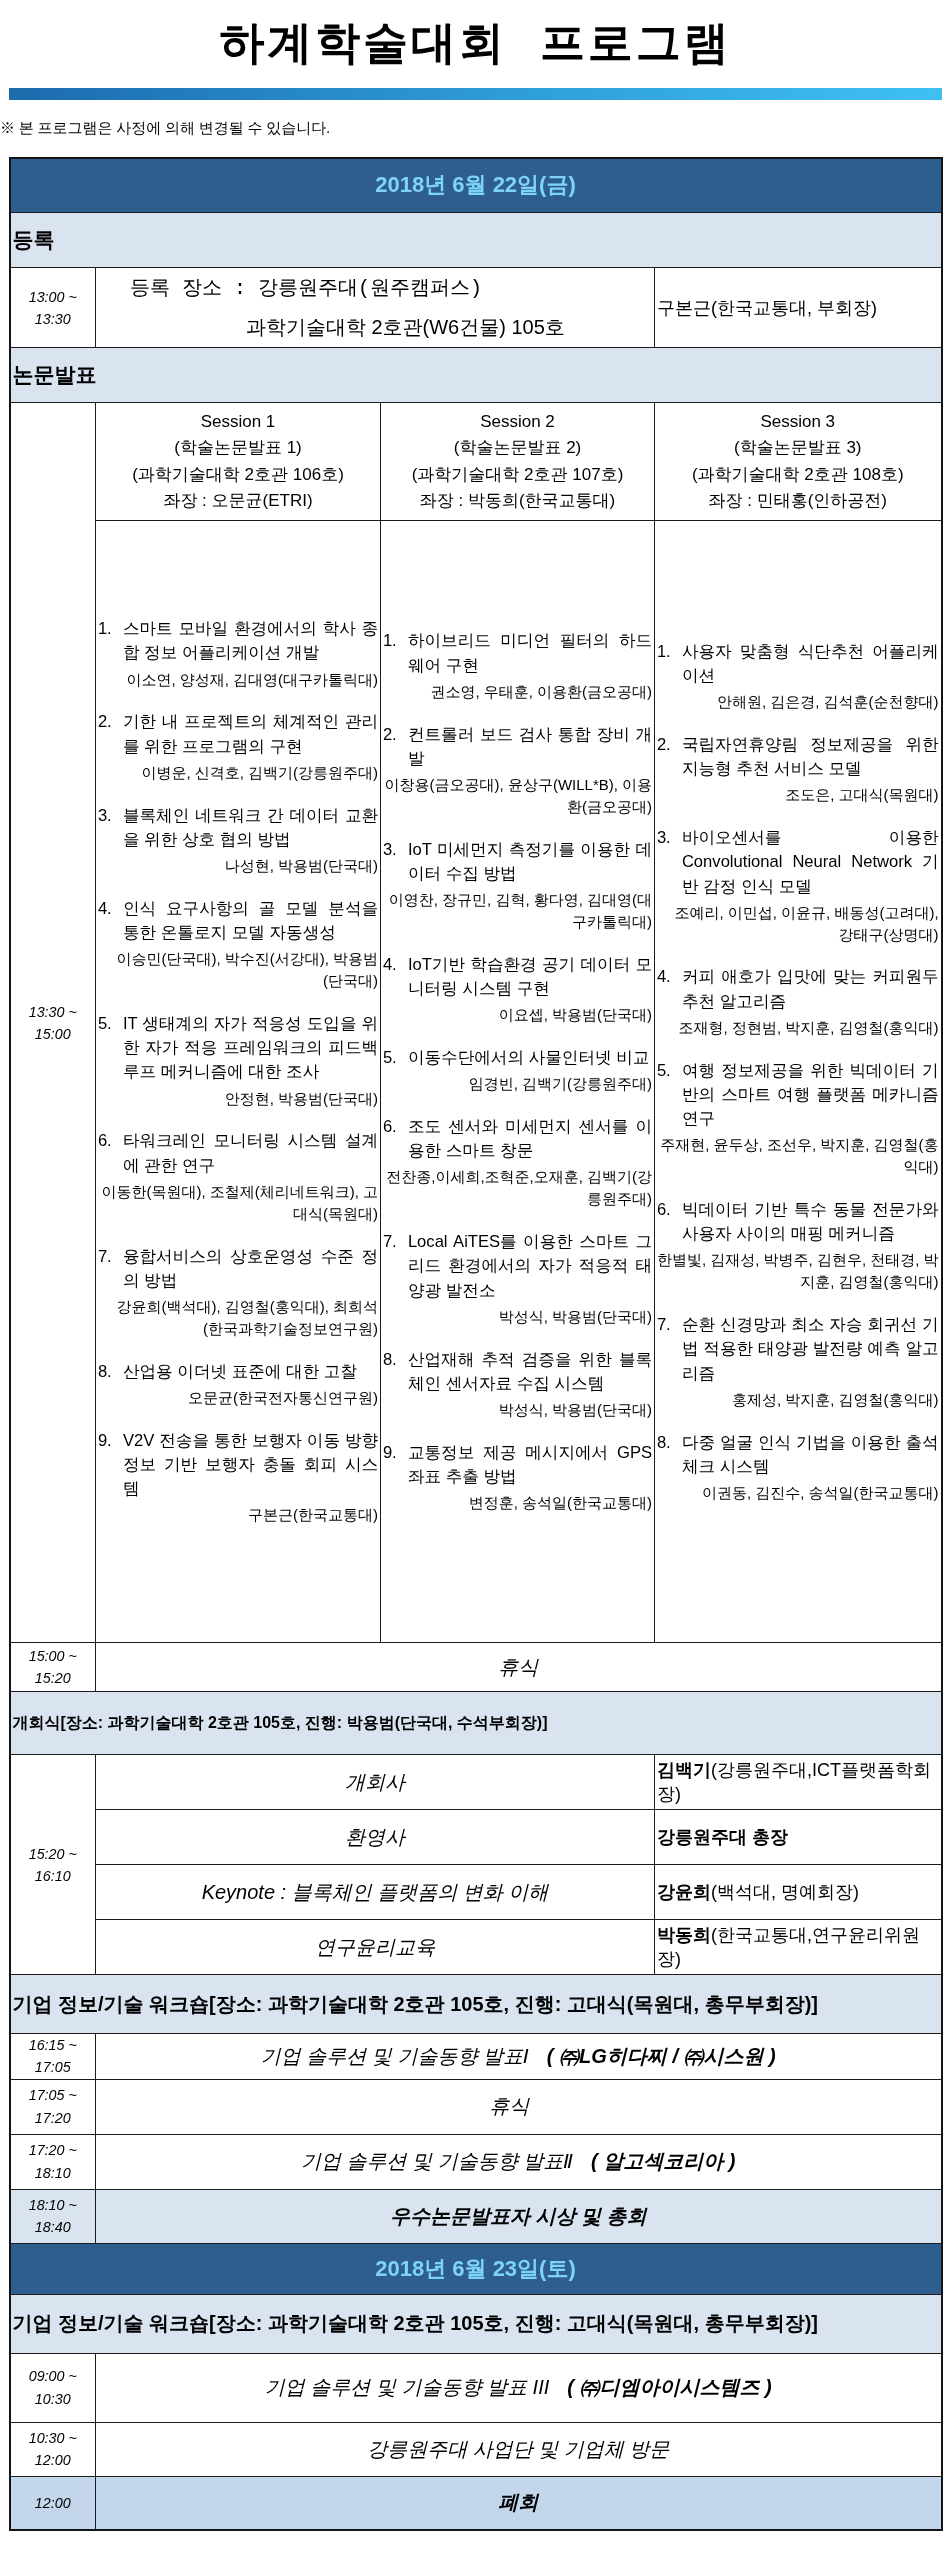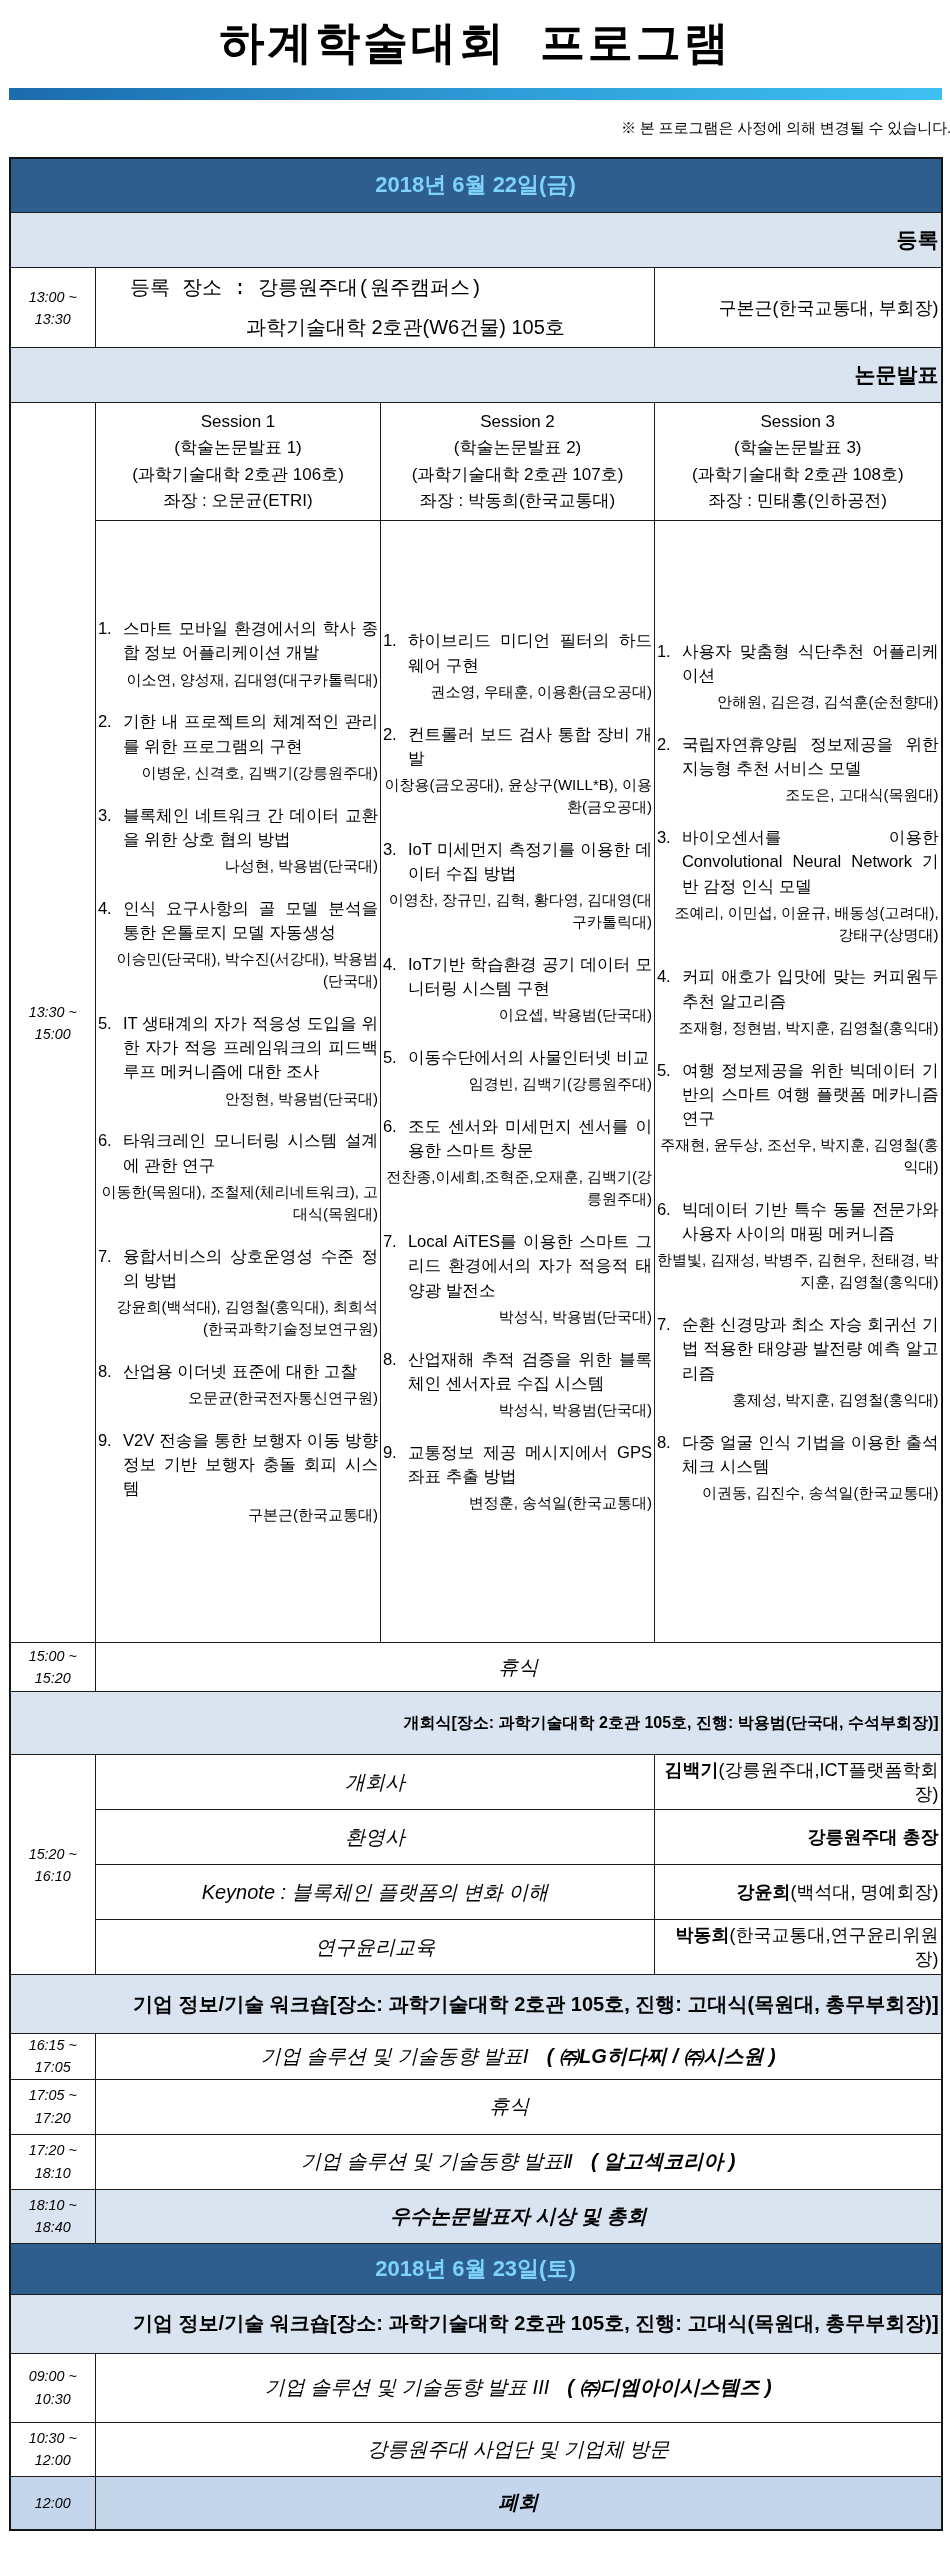--- a/index.html
+++ b/index.html
@@ -13,42 +13,42 @@
     text-align:center;
     font-family:"Liberation Serif","DejaVu Serif",serif;
     font-size:45px; font-weight:700;
     letter-spacing:2.9px; word-spacing:19px;
     padding-top:13.3px;
   }
   .grad-bar {
     height:11.4px; margin:15px 8.6px 0 8.6px;
     background:linear-gradient(90deg,#1c6bad 0%,#2f9ed8 55%,#3fc0f2 100%);
   }
-  .note { text-align:right; font-size:15px; margin-top:19px; font-family:"Liberation Serif","DejaVu Serif",serif; }
+  .note { text-align:left; font-size:15px; margin-top:19px; font-family:"Liberation Serif","DejaVu Serif",serif; }
 
   table.prog {
     width:932px; margin:19px auto 0 auto;
     border-collapse:collapse; table-layout:fixed;
     border:2.9px solid #141414;
   }
   table.prog td { border:1.9px solid #1c1c1c; padding:0 1.9px; overflow:hidden; vertical-align:middle; }
 
   .navy  { background:#2d5e8e; color:#7dd3fc; font-weight:700; font-size:22px; text-align:center; }
-  .sect  { background:#d9e4f0; font-weight:700; font-size:21px; text-align:right; }
+  .sect  { background:#d9e4f0; font-weight:700; font-size:21px; text-align:left; }
   .closing-bg { background:#c3d6ec; }
 
   .time  { font-size:14.3px; text-align:center; line-height:1.55;font-style:italic; }
   .center-label { text-align:center; font-size:20px;font-style:italic; }
   .bold { font-weight:700; }
   .company { font-weight:700; margin-left:18px; }
 
   .reg-content { font-size:20px; line-height:1.95; }
   .reg-l1 { padding-left:32px;font-family:Liberation Mono, monospace; }
   .reg-l2 { padding-left:148px; }
-  .right-cell { font-size:18px; text-align:right; }
+  .right-cell { font-size:18px; text-align:left; }
 
   .sess-head { text-align:center; font-size:17px; line-height:1.55; }
   .paper-list { vertical-align:top; padding:23px 7.6px 0 7.6px; }
   .paper { margin-bottom:20px; font-size:16.6px; line-height:1.46; }
   .p-title { text-align:justify; padding-left:25px; }
   .p-no { display:inline-block; width:25px; margin-left:-25px; }
   .p-auth { text-align:right; font-size:15px; margin-top:2.9px; }
 </style>
 </head>
 <body>

